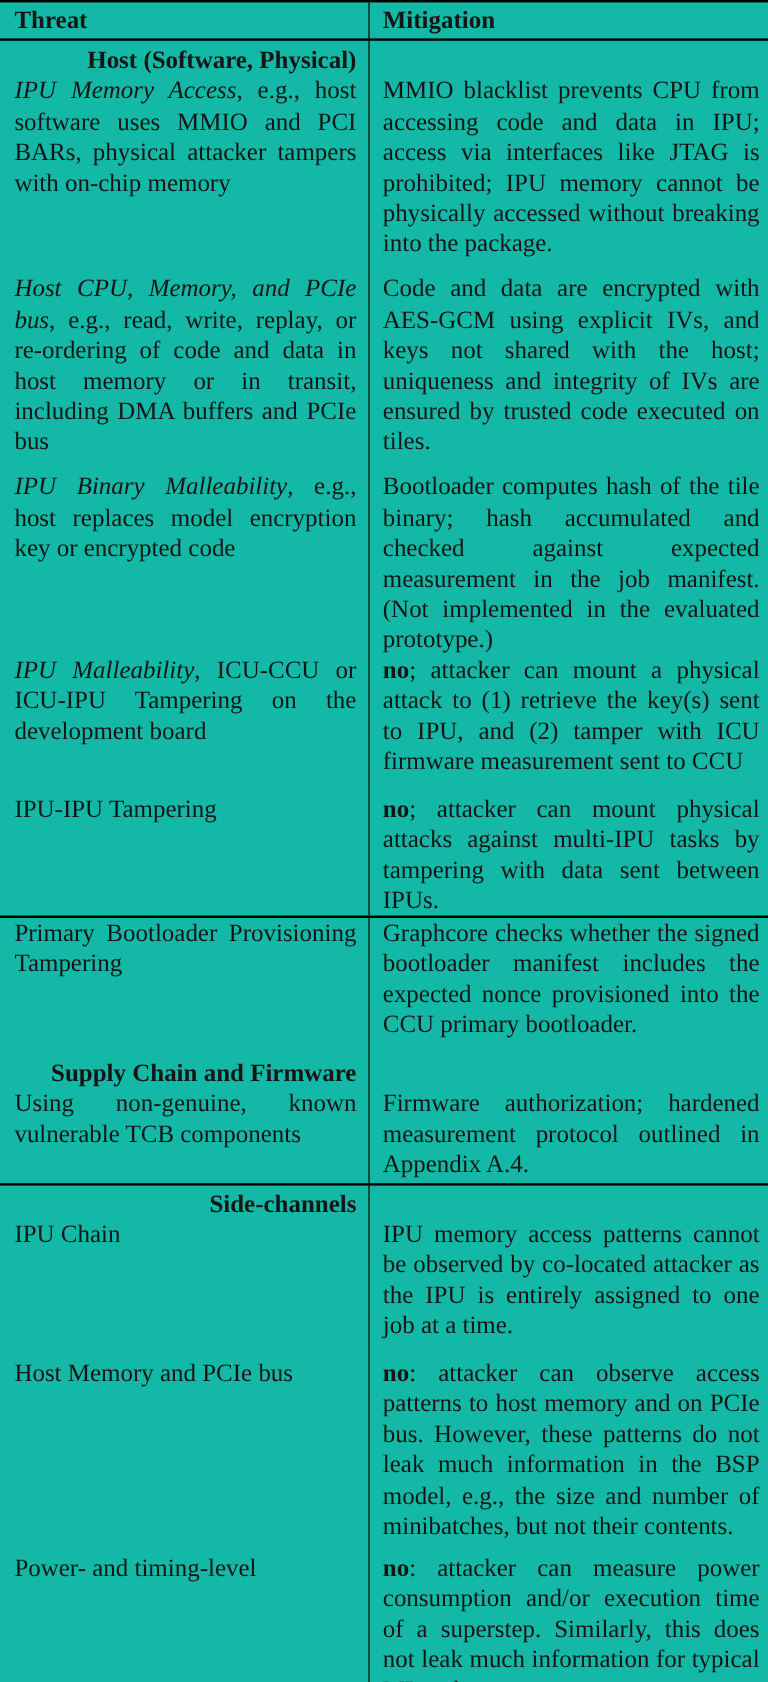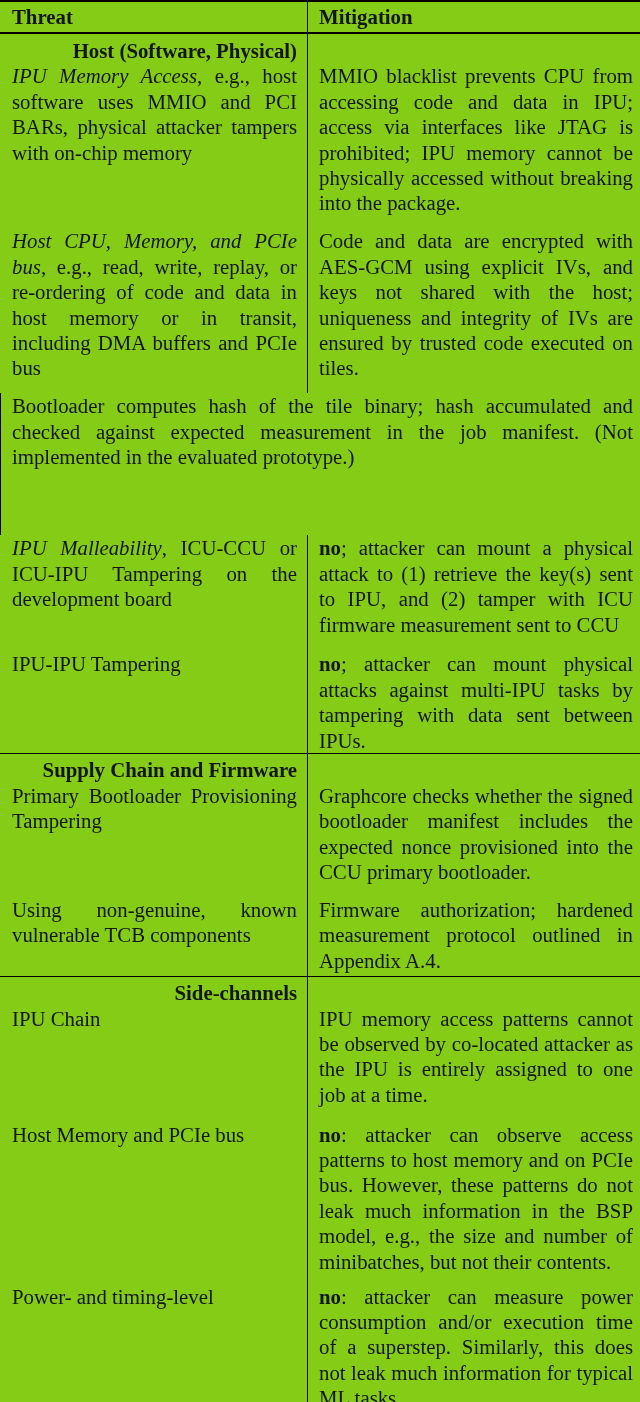--- a/index.html
+++ b/index.html
@@ -1,18 +1,18 @@
 <!DOCTYPE html>
 <html lang="en"><head>
 <meta charset="utf-8">
 <style>
   html,body{margin:0;padding:0;background:#ffffff;}
   .page{
     width:640px;height:1402px;overflow:hidden;position:relative;
-    background:#84cc16;color:#151515;
+    background:#14b8a6;color:#151515;
     font-family:"Liberation Serif", serif;
     font-size:20.8px;line-height:25.4px;
   }
   .rule-top{height:2px;background:#000;}
   .rule-mid{height:1.5px;background:#000;}
   .rule-sec{height:1.4px;background:#000;}
   .row{display:flex;align-items:stretch;}
   .tcell{
     flex:0 0 307px;box-sizing:border-box;
     padding:0 10px 0 12px;text-align:justify;hyphens:auto;
@@ -60,43 +60,44 @@
     <div class="tcell"><em>IPU Memory Access</em><span>, e.g., host software uses MMIO and PCI BARs, physical attacker tampers with on-chip memory</span></div>
     <div class="mcell"><b></b><span>MMIO blacklist prevents CPU from accessing code and data in IPU; access via interfaces like JTAG is prohibited; IPU memory cannot be physically accessed without breaking into the package.</span></div>
   </div>
 
   <div class="row r2">
     <div class="tcell"><em>Host CPU, Memory, and PCIe bus</em><span>, e.g., read, write, replay, or re-ordering of code and data in host memory or in transit, including DMA buffers and PCIe bus</span></div>
     <div class="mcell"><b></b><span>Code and data are encrypted with AES-GCM using explicit IVs, and keys not shared with the host; uniqueness and integrity of IVs are ensured by trusted code executed on tiles.</span></div>
   </div>
 
   <div class="row r3">
+    <div class="tcell"><em>IPU Binary Malleability</em><span>, e.g., host replaces model encryption key or encrypted code</span></div>
     <div class="mcell"><b></b><span>Bootloader computes hash of the tile binary; hash accumulated and checked against expected measurement in the job manifest. (Not implemented in the evaluated prototype.)</span></div>
   </div>
 
   <div class="row r4">
     <div class="tcell"><em>IPU Malleability</em><span>, ICU-CCU or ICU-IPU Tampering on the development board</span></div>
     <div class="mcell"><b>no</b><span>; attacker can mount a physical attack to (1) retrieve the key(s) sent to IPU, and (2) tamper with ICU firmware measurement sent to CCU</span></div>
   </div>
 
   <div class="row r5">
     <div class="tcell"><em></em><span>IPU-IPU Tampering</span></div>
     <div class="mcell"><b>no</b><span>; attacker can mount physical attacks against multi-IPU tasks by tampering with data sent between IPUs.</span></div>
   </div>
 
   <div class="rule-sec"></div>
 
+  <div class="row r6">
+    <div class="tcell"><em></em><span>Primary Bootloader Provisioning Tampering</span></div>
+    <div class="mcell"><b></b><span>Graphcore checks whether the signed bootloader manifest includes the expected nonce provisioned into the CCU primary bootloader.</span></div>
+  </div>
+
   <div class="row sec">
     <div class="tcell">Supply Chain and Firmware</div>
     <div class="mcell"></div>
-  </div>
-
-  <div class="row r6">
-    <div class="tcell"><em></em><span>Primary Bootloader Provisioning Tampering</span></div>
-    <div class="mcell"><b></b><span>Graphcore checks whether the signed bootloader manifest includes the expected nonce provisioned into the CCU primary bootloader.</span></div>
   </div>
 
   <div class="row r7">
     <div class="tcell"><em></em><span>Using non-genuine, known vulnerable TCB components</span></div>
     <div class="mcell"><b></b><span>Firmware authorization; hardened measurement protocol outlined in Appendix A.4.</span></div>
   </div>
 
   <div class="rule-sec"></div>
 
   <div class="row sec">

